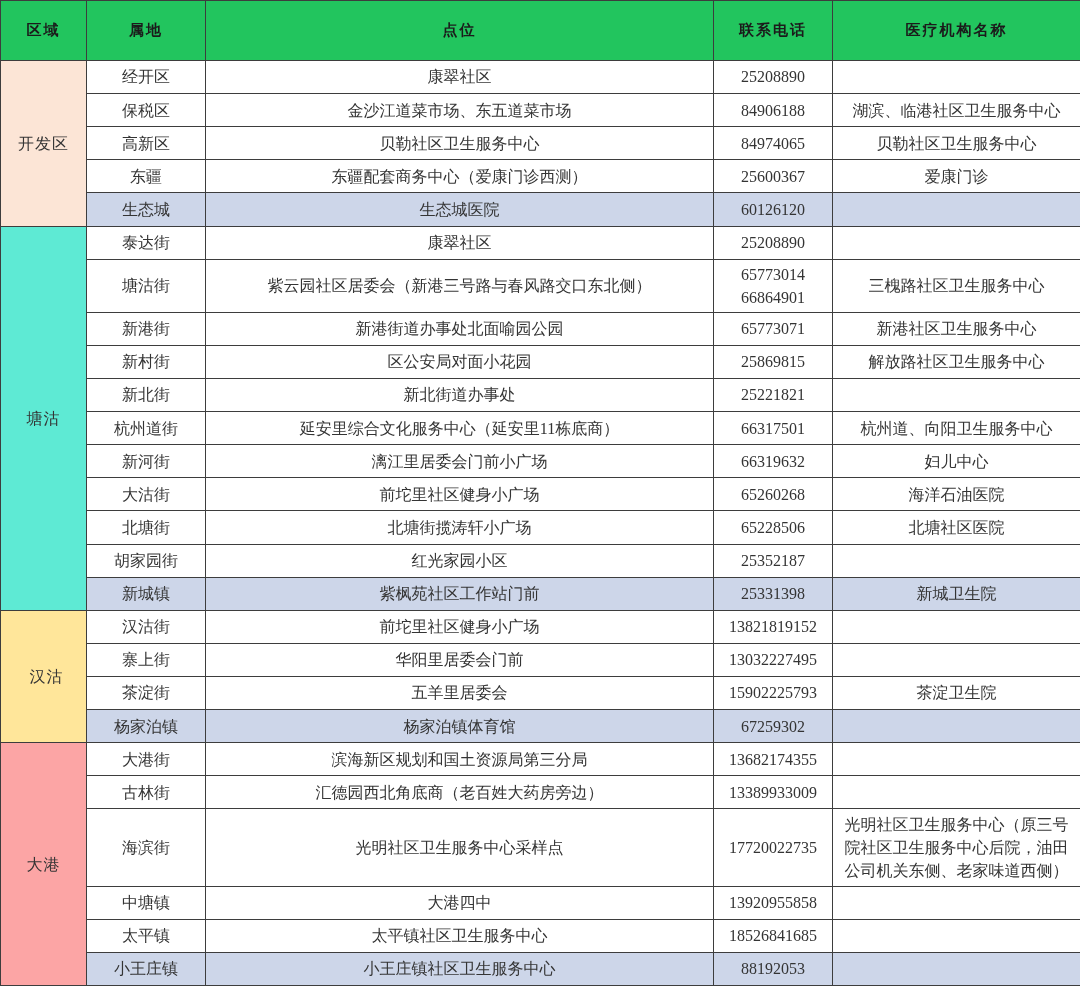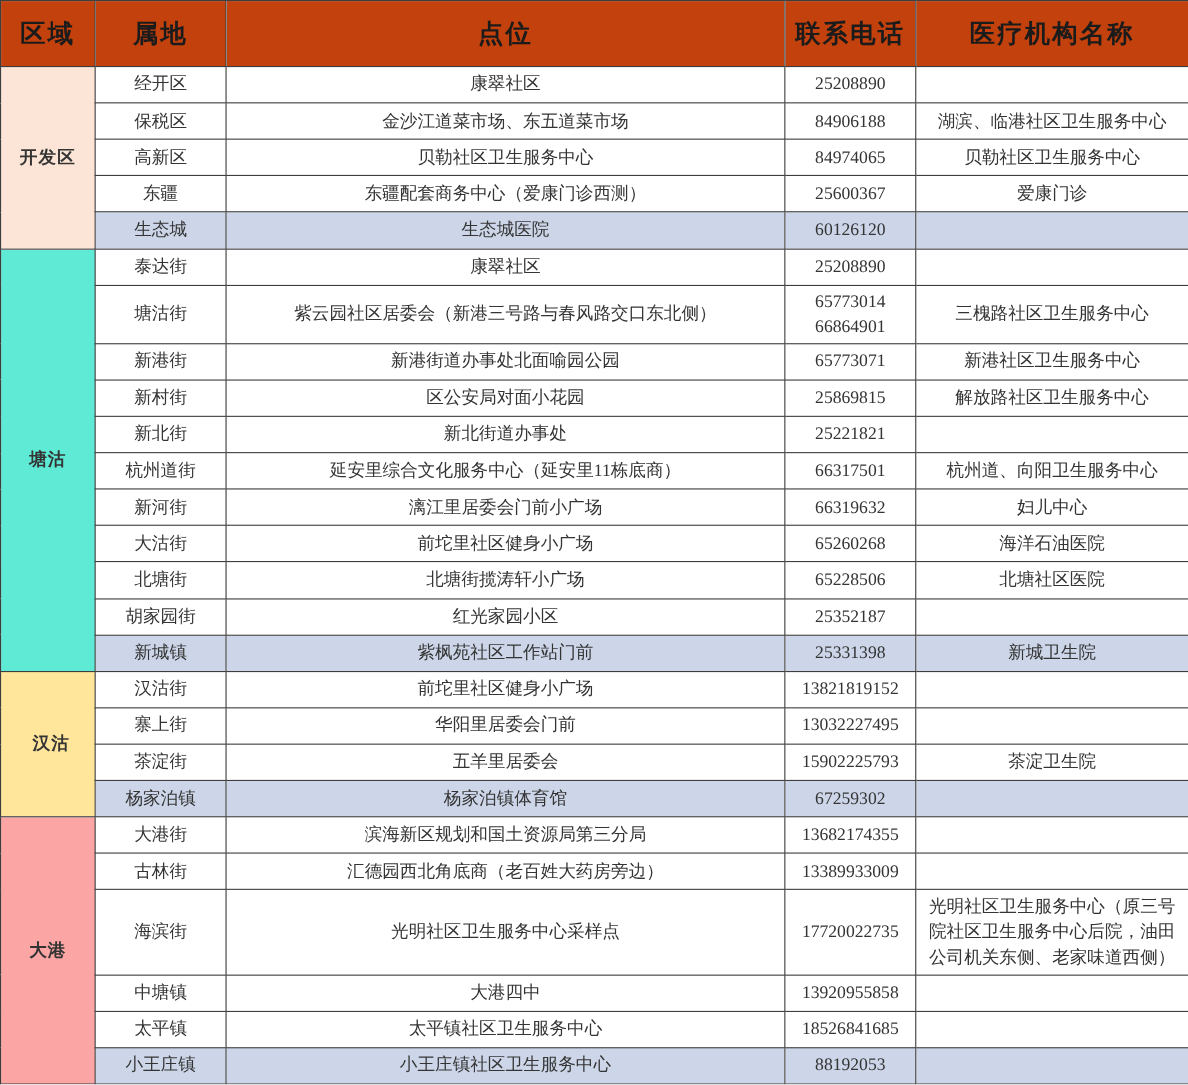--- a/index.html
+++ b/index.html
@@ -26,29 +26,29 @@
     vertical-align: middle;
     padding: 2px 6px;
     color: #343434;
     font-size: 16px;
     line-height: 1.45;
     overflow: hidden;
     word-break: break-all;
   }
   table.sites thead th {
     height: 55px;
-    background: #c2410c;
+    background: #22c55e;
     color: #1b1b1b;
     font-weight: bold;
-    font-size: 23px;
+    font-size: 15px;
     letter-spacing: 2px;
   }
   table.sites tbody tr { height: 32px; }
   td.region {
-    font-weight: bold;
+    font-weight: normal;
     font-size: 18px;
     letter-spacing: 1px;
     color: #222222;
   }
   td.phone { white-space: pre-line; }
   tr.hl td { background: #cdd6e9; margin-top: 18px; }
   td.institution { padding: 2px 8px; }
 </style>
 </head>
 <body>

